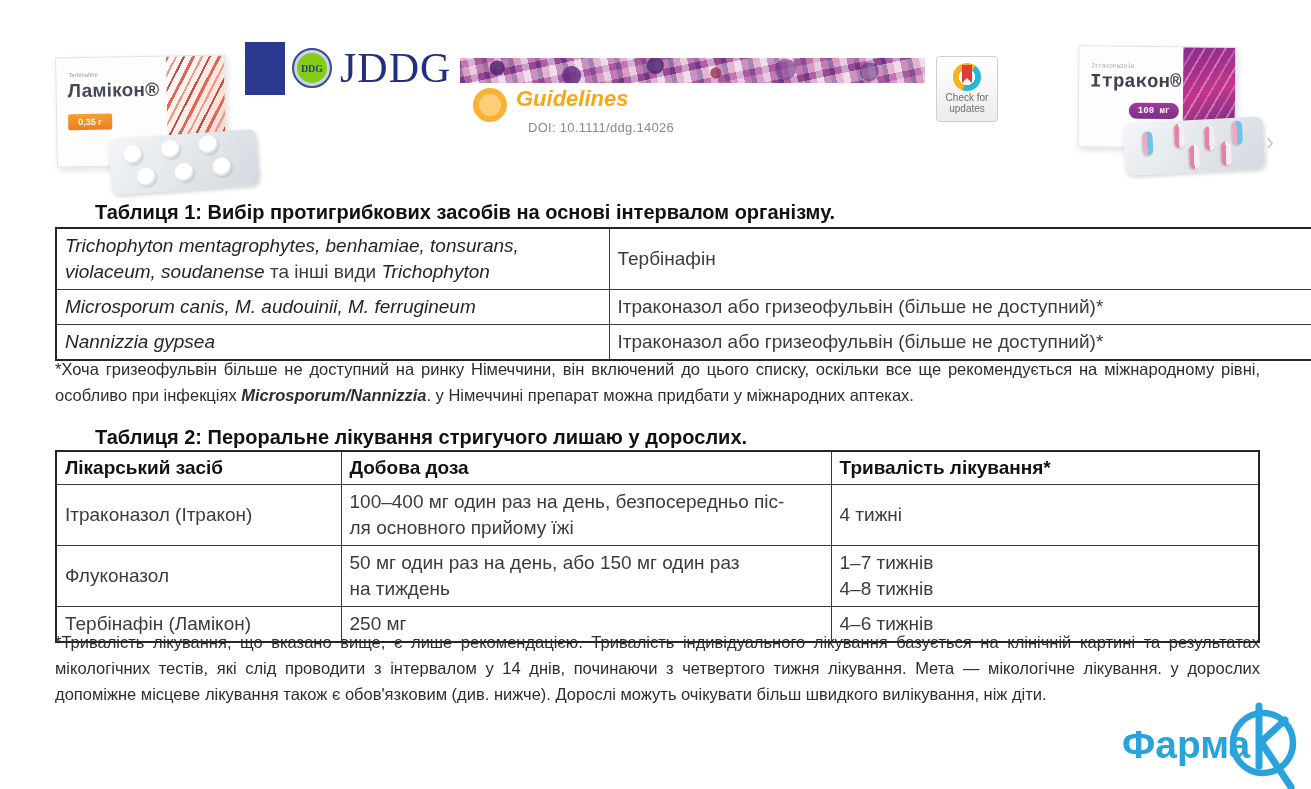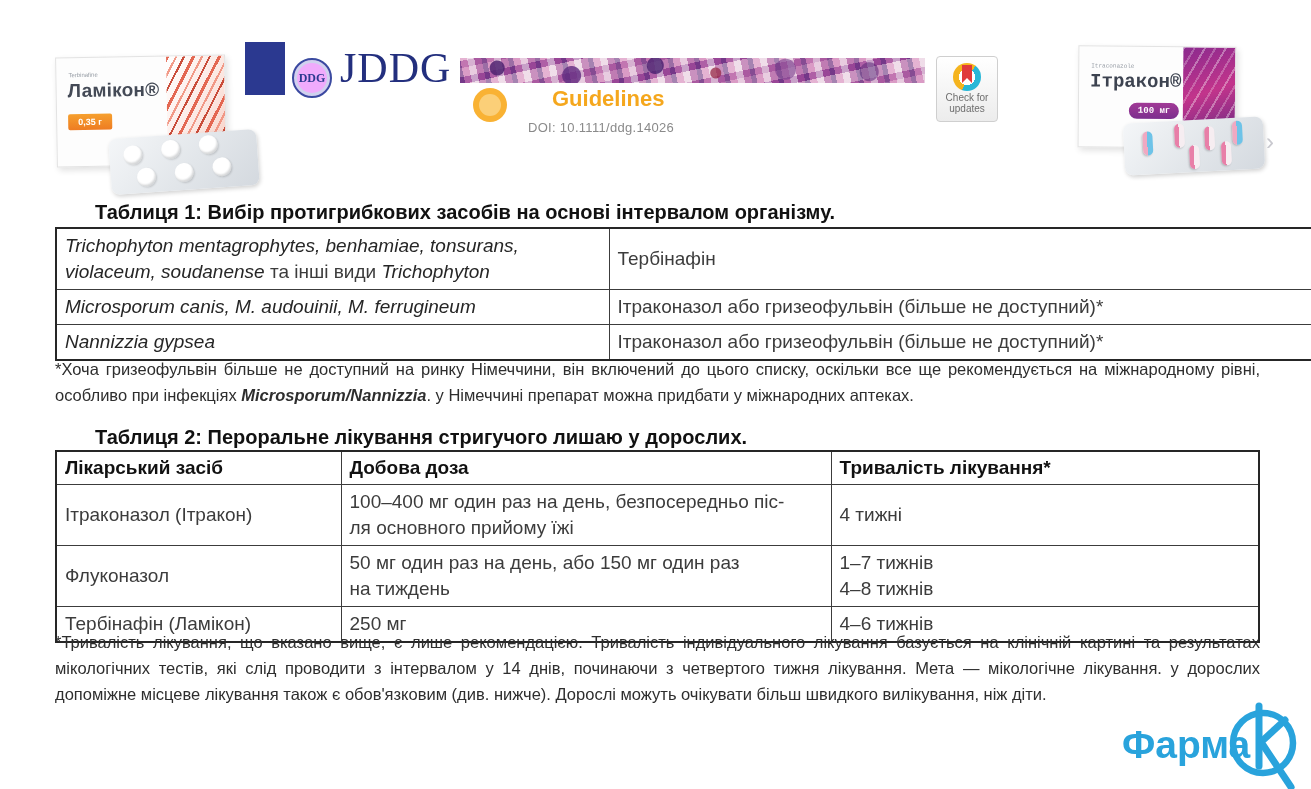--- a/index.html
+++ b/index.html
@@ -23,42 +23,42 @@
                color:#fff; font-size:9px; font-weight:bold; padding:3px 10px; border-radius:2px; }
   .lam-mark { position:absolute; left:82px; top:92px; width:11px; height:11px; border:1.5px solid #35a7d8; border-radius:50%; }
   .blister { position:absolute; border-radius:8px; box-shadow:1px 2px 4px rgba(0,0,0,.18);
              background:linear-gradient(135deg,#f4f6f8 0%,#e2e6ea 55%,#d4d9df 100%); }
   .lam-blister { left:58px; top:82px; width:148px; height:56px; transform:rotate(-4deg); }
   .tablet { position:absolute; width:19px; height:19px; border-radius:50%;
             background:radial-gradient(circle at 35% 30%,#ffffff 0 55%,#dfe3e7 100%); box-shadow:inset -1px -2px 2px rgba(0,0,0,.12),1px 1px 2px rgba(0,0,0,.15); }
 
   .jddg-logo { position:absolute; left:245px; top:42px; width:180px; height:56px; }
   .jddg-rect { position:absolute; left:0; top:0; width:40px; height:53px; background:#2b3990; }
-  .ddg-emblem { position:absolute; left:47px; top:16px; width:40px; height:40px; border:2px solid #3a4aa0;
-                border-radius:50%; background:#f0abfc; display:flex; align-items:center; justify-content:center;
-                font-family:"Liberation Serif",serif; font-weight:bold; font-size:12px; color:#2b3990; box-shadow:inset 0 0 0 3px #cfd2ee; }
+  .ddg-emblem { position:absolute; left:47px; top:6px; width:40px; height:40px; border:2px solid #3a4aa0;
+                border-radius:50%; background:#84cc16; display:flex; align-items:center; justify-content:center;
+                font-family:"Liberation Serif",serif; font-weight:bold; font-size:10px; color:#2b3990; box-shadow:inset 0 0 0 3px #cfd2ee; }
   .jddg-text { position:absolute; left:95px; top:0px; font-family:"Liberation Serif",serif; font-size:42px;
                color:#232f7e; letter-spacing:1px; line-height:53px; }
 
   .histology-strip { position:absolute; left:460px; top:58px; width:465px; height:25px;
       background:
         radial-gradient(circle at 8% 40%, rgba(78,34,112,.85) 0 7px, rgba(0,0,0,0) 8px),
         radial-gradient(circle at 24% 70%, rgba(96,42,128,.8) 0 9px, rgba(0,0,0,0) 10px),
         radial-gradient(circle at 42% 30%, rgba(70,30,110,.8) 0 8px, rgba(0,0,0,0) 9px),
         radial-gradient(circle at 55% 60%, rgba(150,40,70,.75) 0 5px, rgba(0,0,0,0) 6px),
         radial-gradient(circle at 70% 45%, rgba(120,60,140,.6) 0 10px, rgba(0,0,0,0) 11px),
         radial-gradient(circle at 88% 55%, rgba(90,40,120,.55) 0 9px, rgba(0,0,0,0) 10px),
         repeating-linear-gradient(78deg, rgba(92,45,122,.5) 0 5px, rgba(216,132,184,.45) 5px 12px,
                                   rgba(240,224,234,.6) 12px 19px, rgba(164,74,150,.5) 19px 26px),
         repeating-linear-gradient(-12deg, #dcaed0 0 9px, #b06aab 9px 16px, #efd9e8 16px 27px, #8d4297 27px 34px); }
 
   .guidelines-bullet { position:absolute; left:473px; top:88px; width:34px; height:34px; border-radius:50%;
                        background:#f9b233; display:flex; align-items:center; justify-content:center; }
   .guidelines-bullet::after { content:""; width:22px; height:22px; border-radius:50%; background:#fbcf78; }
-  .guidelines-title { position:absolute; left:552px; top:86px; font-size:22px; font-weight:bold; color:#f5a71d; }
+  .guidelines-title { position:absolute; left:516px; top:86px; font-size:22px; font-weight:bold; color:#f5a71d;font-style:italic; }
   .doi-text { position:absolute; left:528px; top:120px; font-size:13px; color:#8a8a8a; letter-spacing:.3px; }
 
   .check-badge { position:absolute; left:936px; top:56px; width:62px; height:66px; border:1px solid #cfcfcf;
                  border-radius:4px; background:linear-gradient(#ffffff,#ececec); text-align:center; cursor:pointer; }
   .cfu-icon { position:relative; width:28px; height:28px; margin:6px auto 1px;
               border-radius:50%;
               background:radial-gradient(circle at 50% 50%, #ffffff 0 8px, rgba(0,0,0,0) 8px),
                          conic-gradient(from 200deg, #f5b41e 0 55%, #28b7d7 55% 100%); }
   .cfu-ribbon { position:absolute; left:9px; top:2px; width:10px; height:18px; background:#e03a3a;
                 clip-path:polygon(0 0,100% 0,100% 100%,50% 72%,0 100%); }

